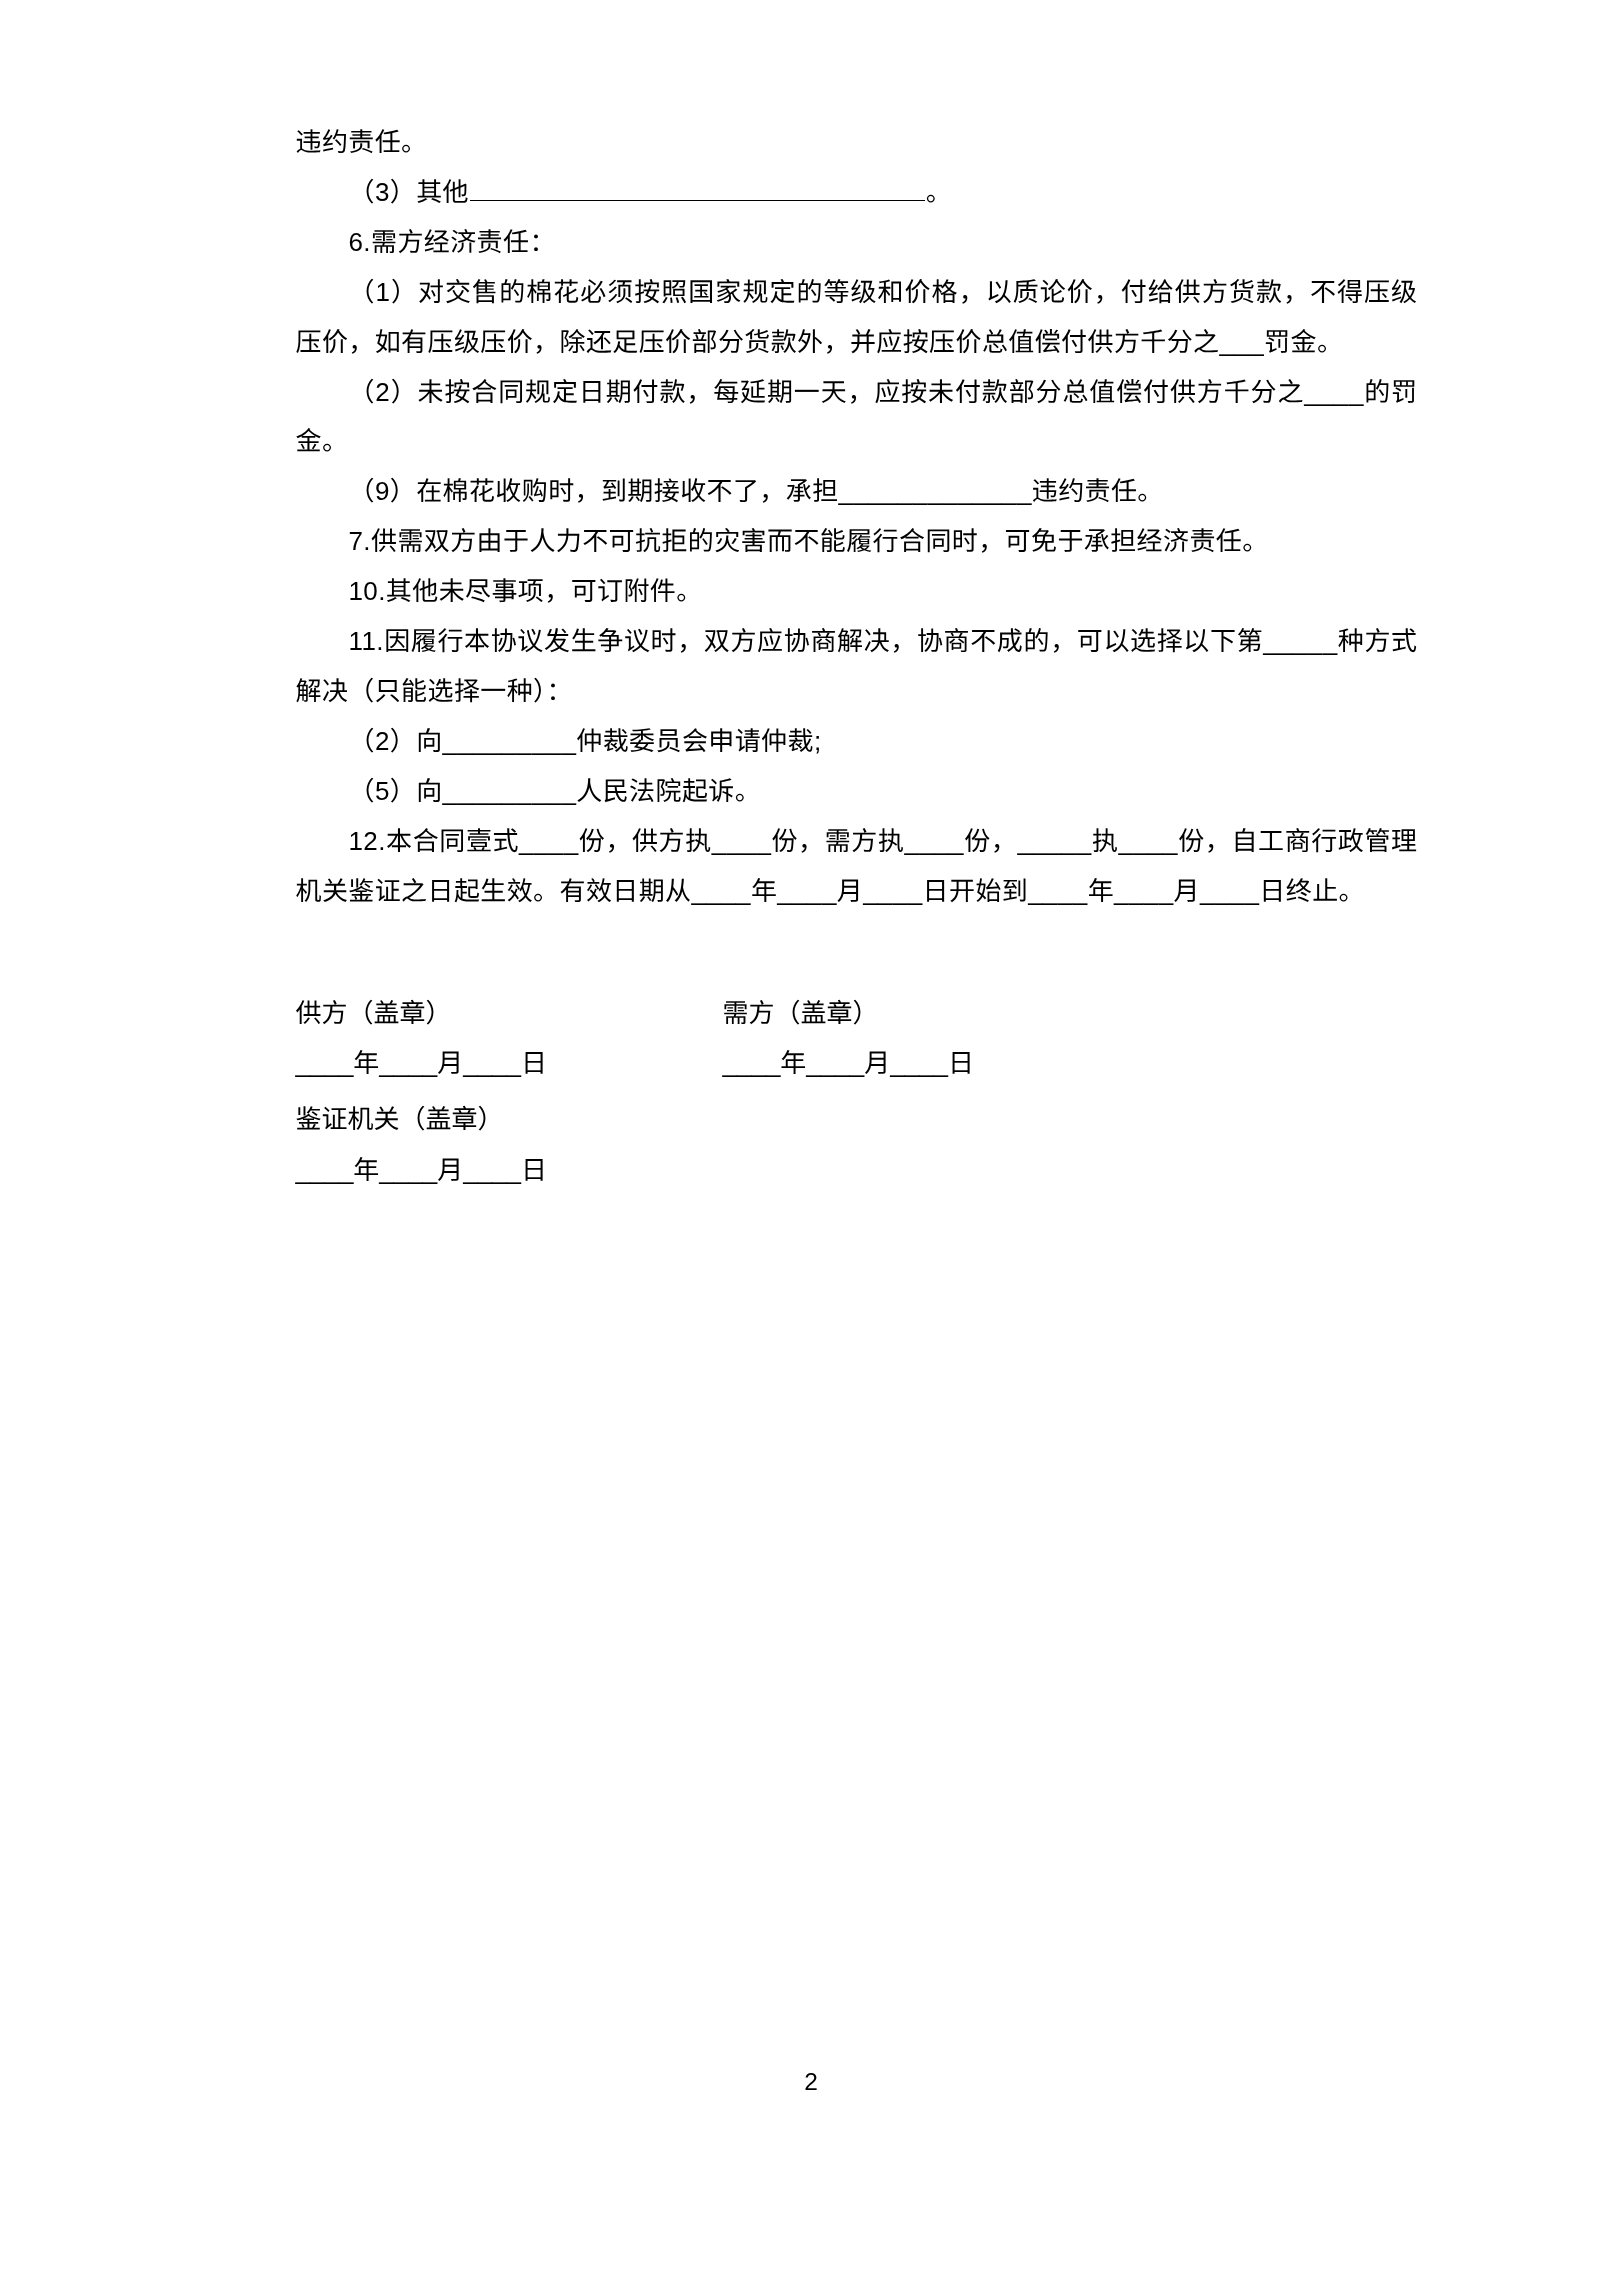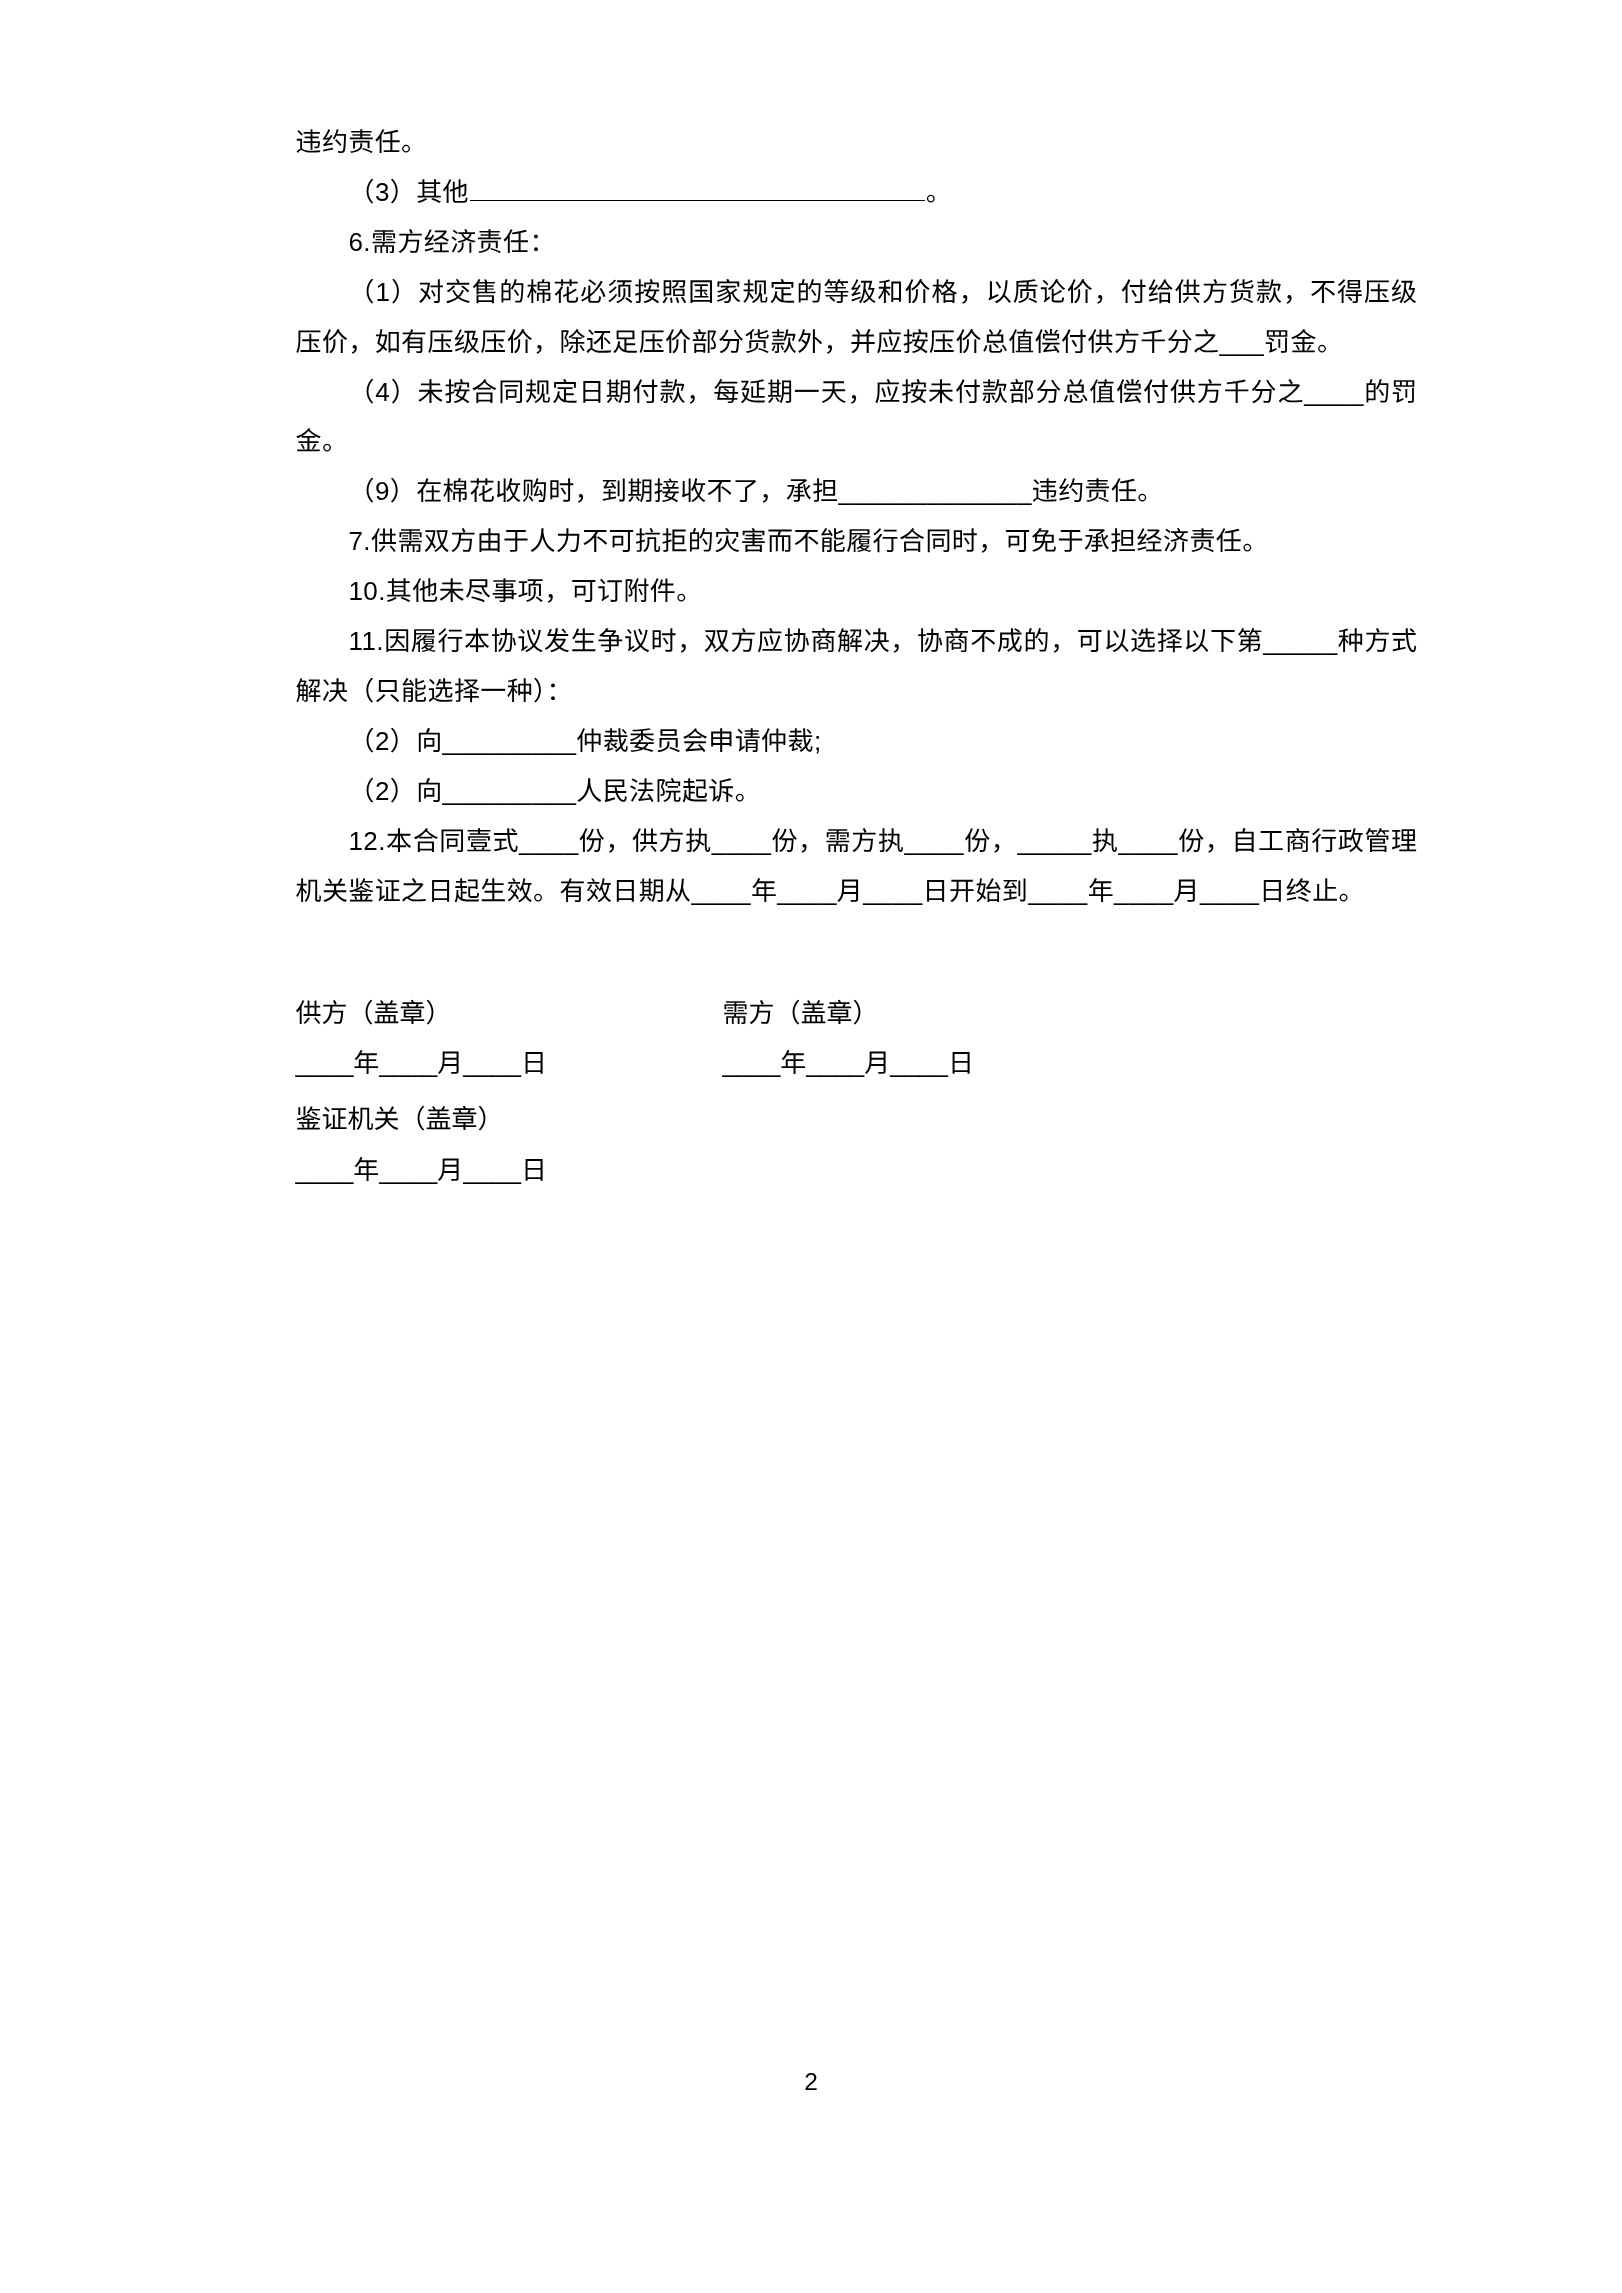--- a/index.html
+++ b/index.html
@@ -76,34 +76,34 @@
   <div class="body-text">
 
     <p>违约责任。</p>
 
     <p class="indent"><span>（3）其他</span><span class="blank b-xxl"></span><span>。</span></p>
 
     <p class="indent">6.需方经济责任：</p>
 
     <p class="indent">（1）对交售的棉花必须按照国家规定的等级和价格，以质论价，付给供方货款，不得压级压价，如有压级压价，除还足压价部分货款外，并应按压价总值偿付供方千分之___罚金。</p>
 
-    <p class="indent">（4）未按合同规定日期付款，每延期一天，应按未付款部分总值偿付供方千分之____的罚金。</p>
+    <p class="indent">（2）未按合同规定日期付款，每延期一天，应按未付款部分总值偿付供方千分之____的罚金。</p>
 
     <p class="indent">（9）在棉花收购时，到期接收不了，承担_____________违约责任。</p>
 
 
     <p class="indent">7.供需双方由于人力不可抗拒的灾害而不能履行合同时，可免于承担经济责任。</p>
 
     <p class="indent">10.其他未尽事项，可订附件。</p>
 
     <p class="indent">11.因履行本协议发生争议时，双方应协商解决，协商不成的，可以选择以下第_____种方式解决（只能选择一种）：</p>
 
     <p class="indent">（2）向_________仲裁委员会申请仲裁;</p>
 
-    <p class="indent">（2）向_________人民法院起诉。</p>
+    <p class="indent">（5）向_________人民法院起诉。</p>
 
     <p class="indent">12.本合同壹式____份，供方执____份，需方执____份，_____执____份，自工商行政管理机关鉴证之日起生效。有效日期从____年____月____日开始到____年____月____日终止。</p>
 
   </div>
 
   <div class="sign-block">
     <div class="sign-row">
       <div class="sign-col-a">供方（盖章）</div>
       <div class="sign-col-b">需方（盖章）</div>
     </div>

